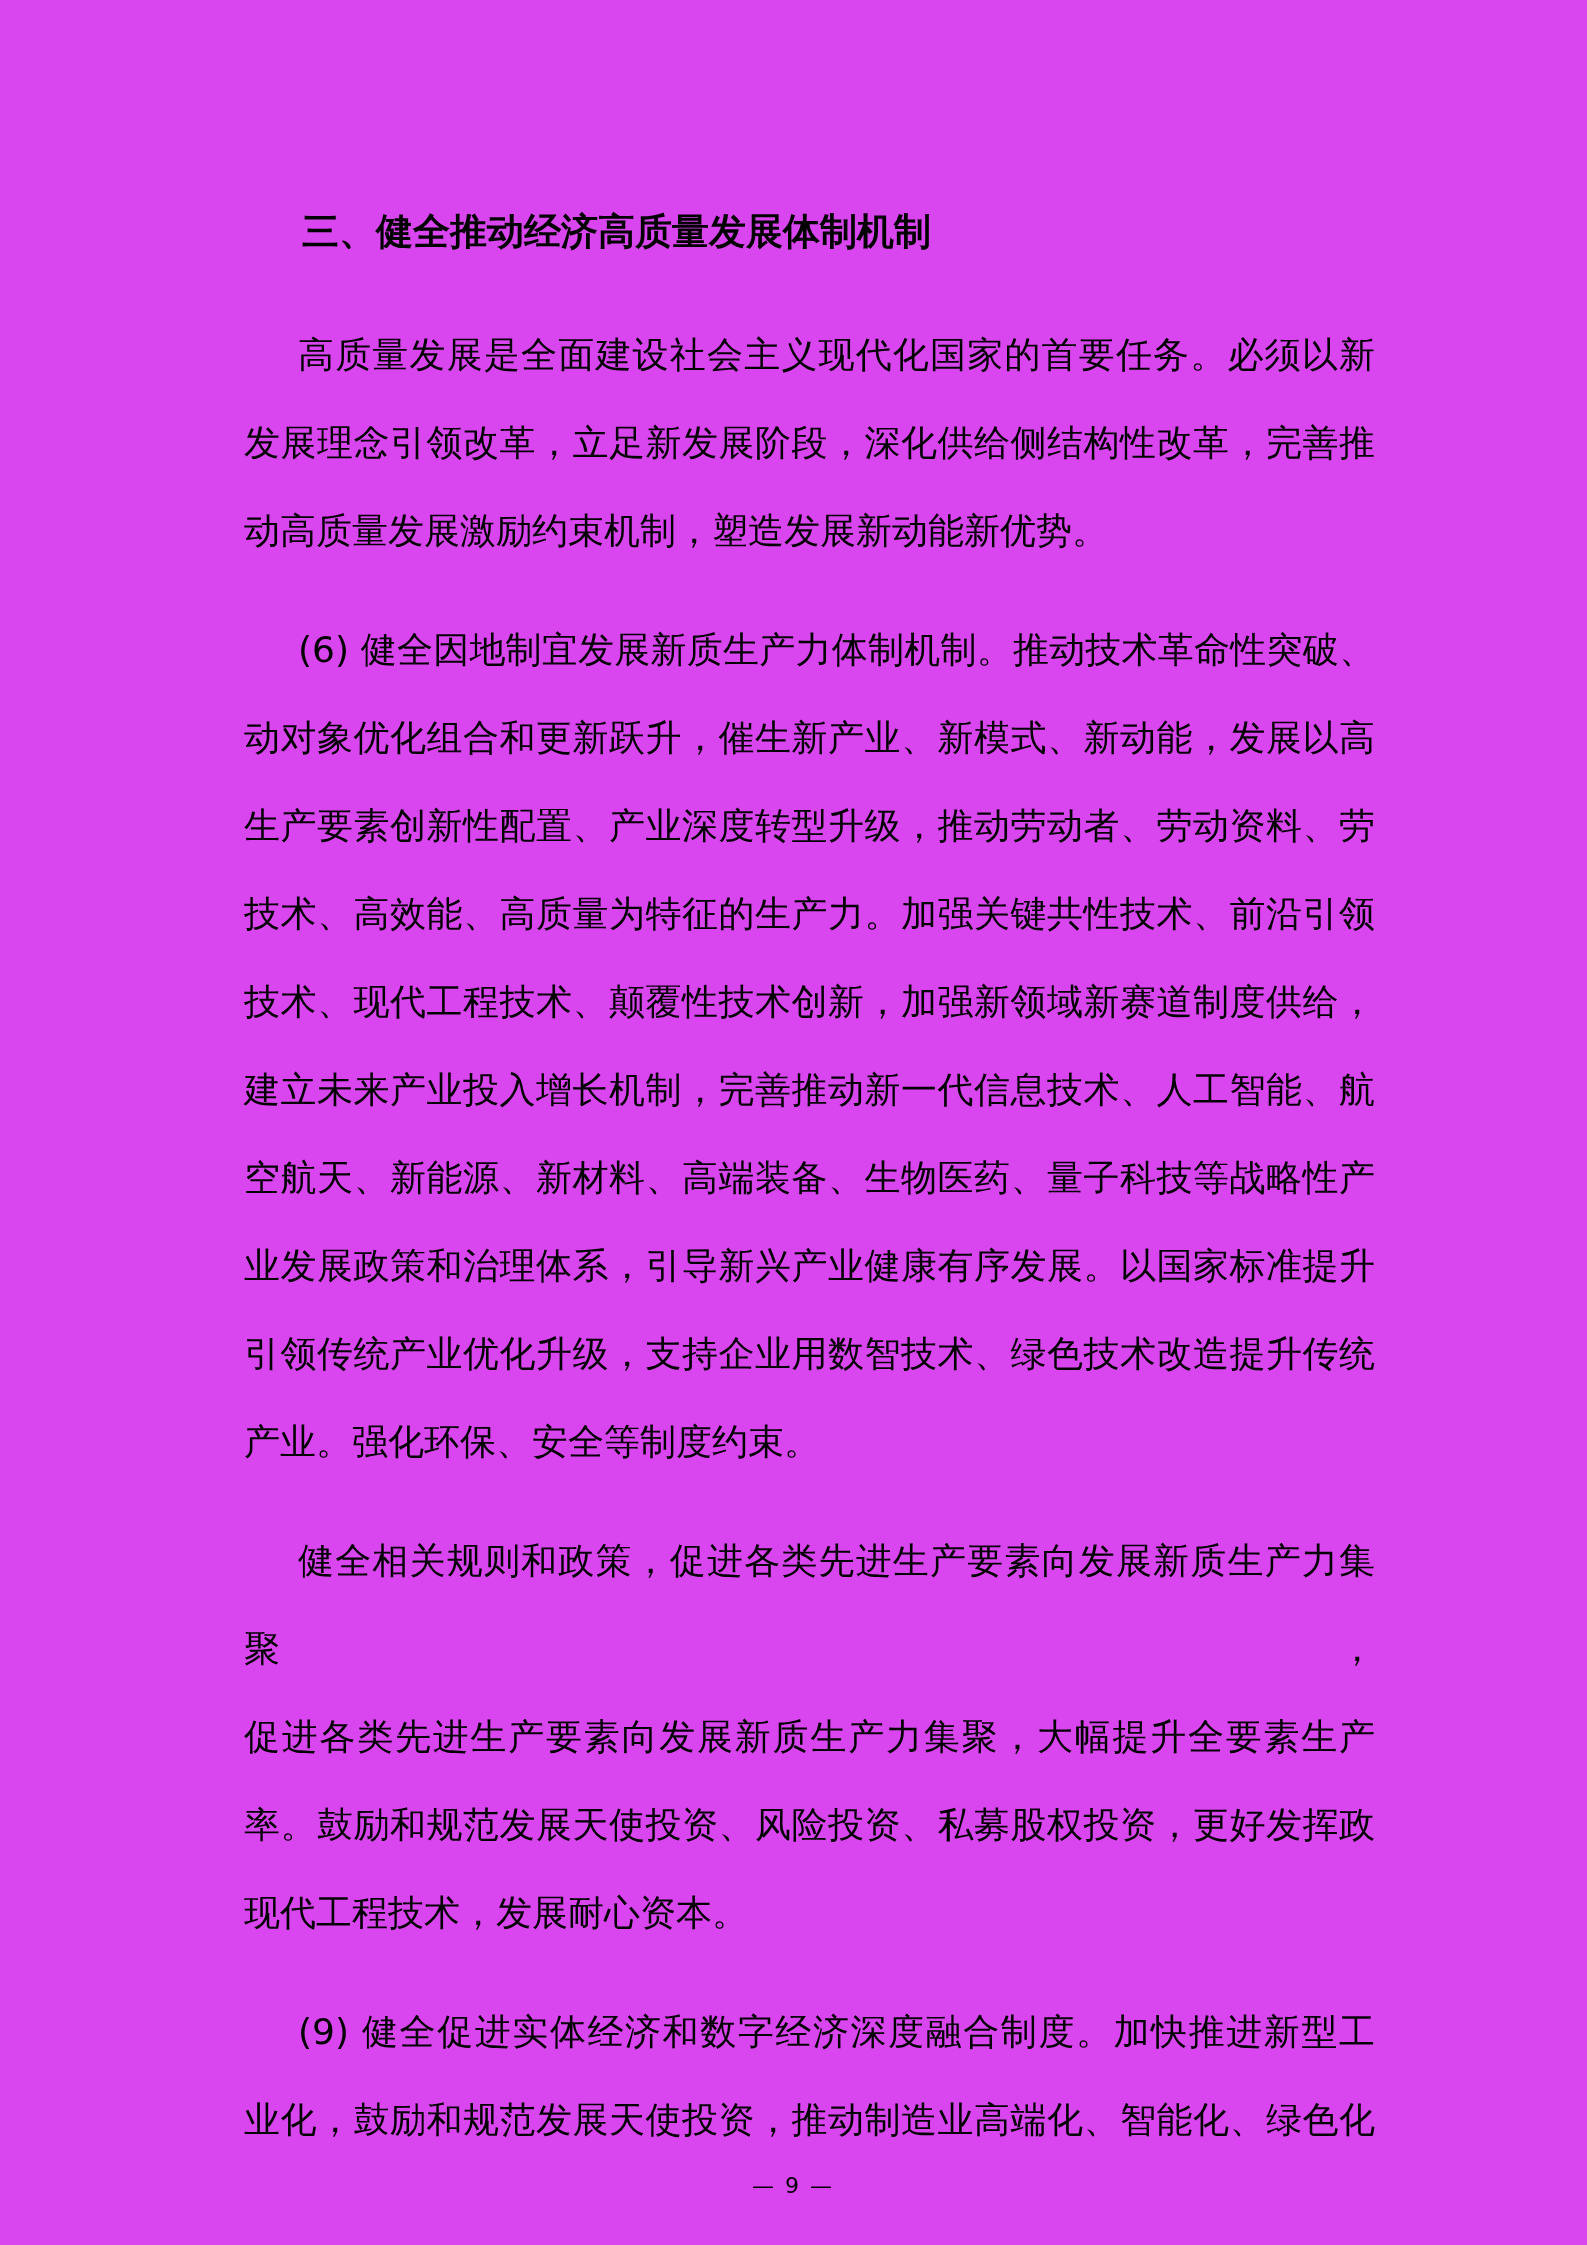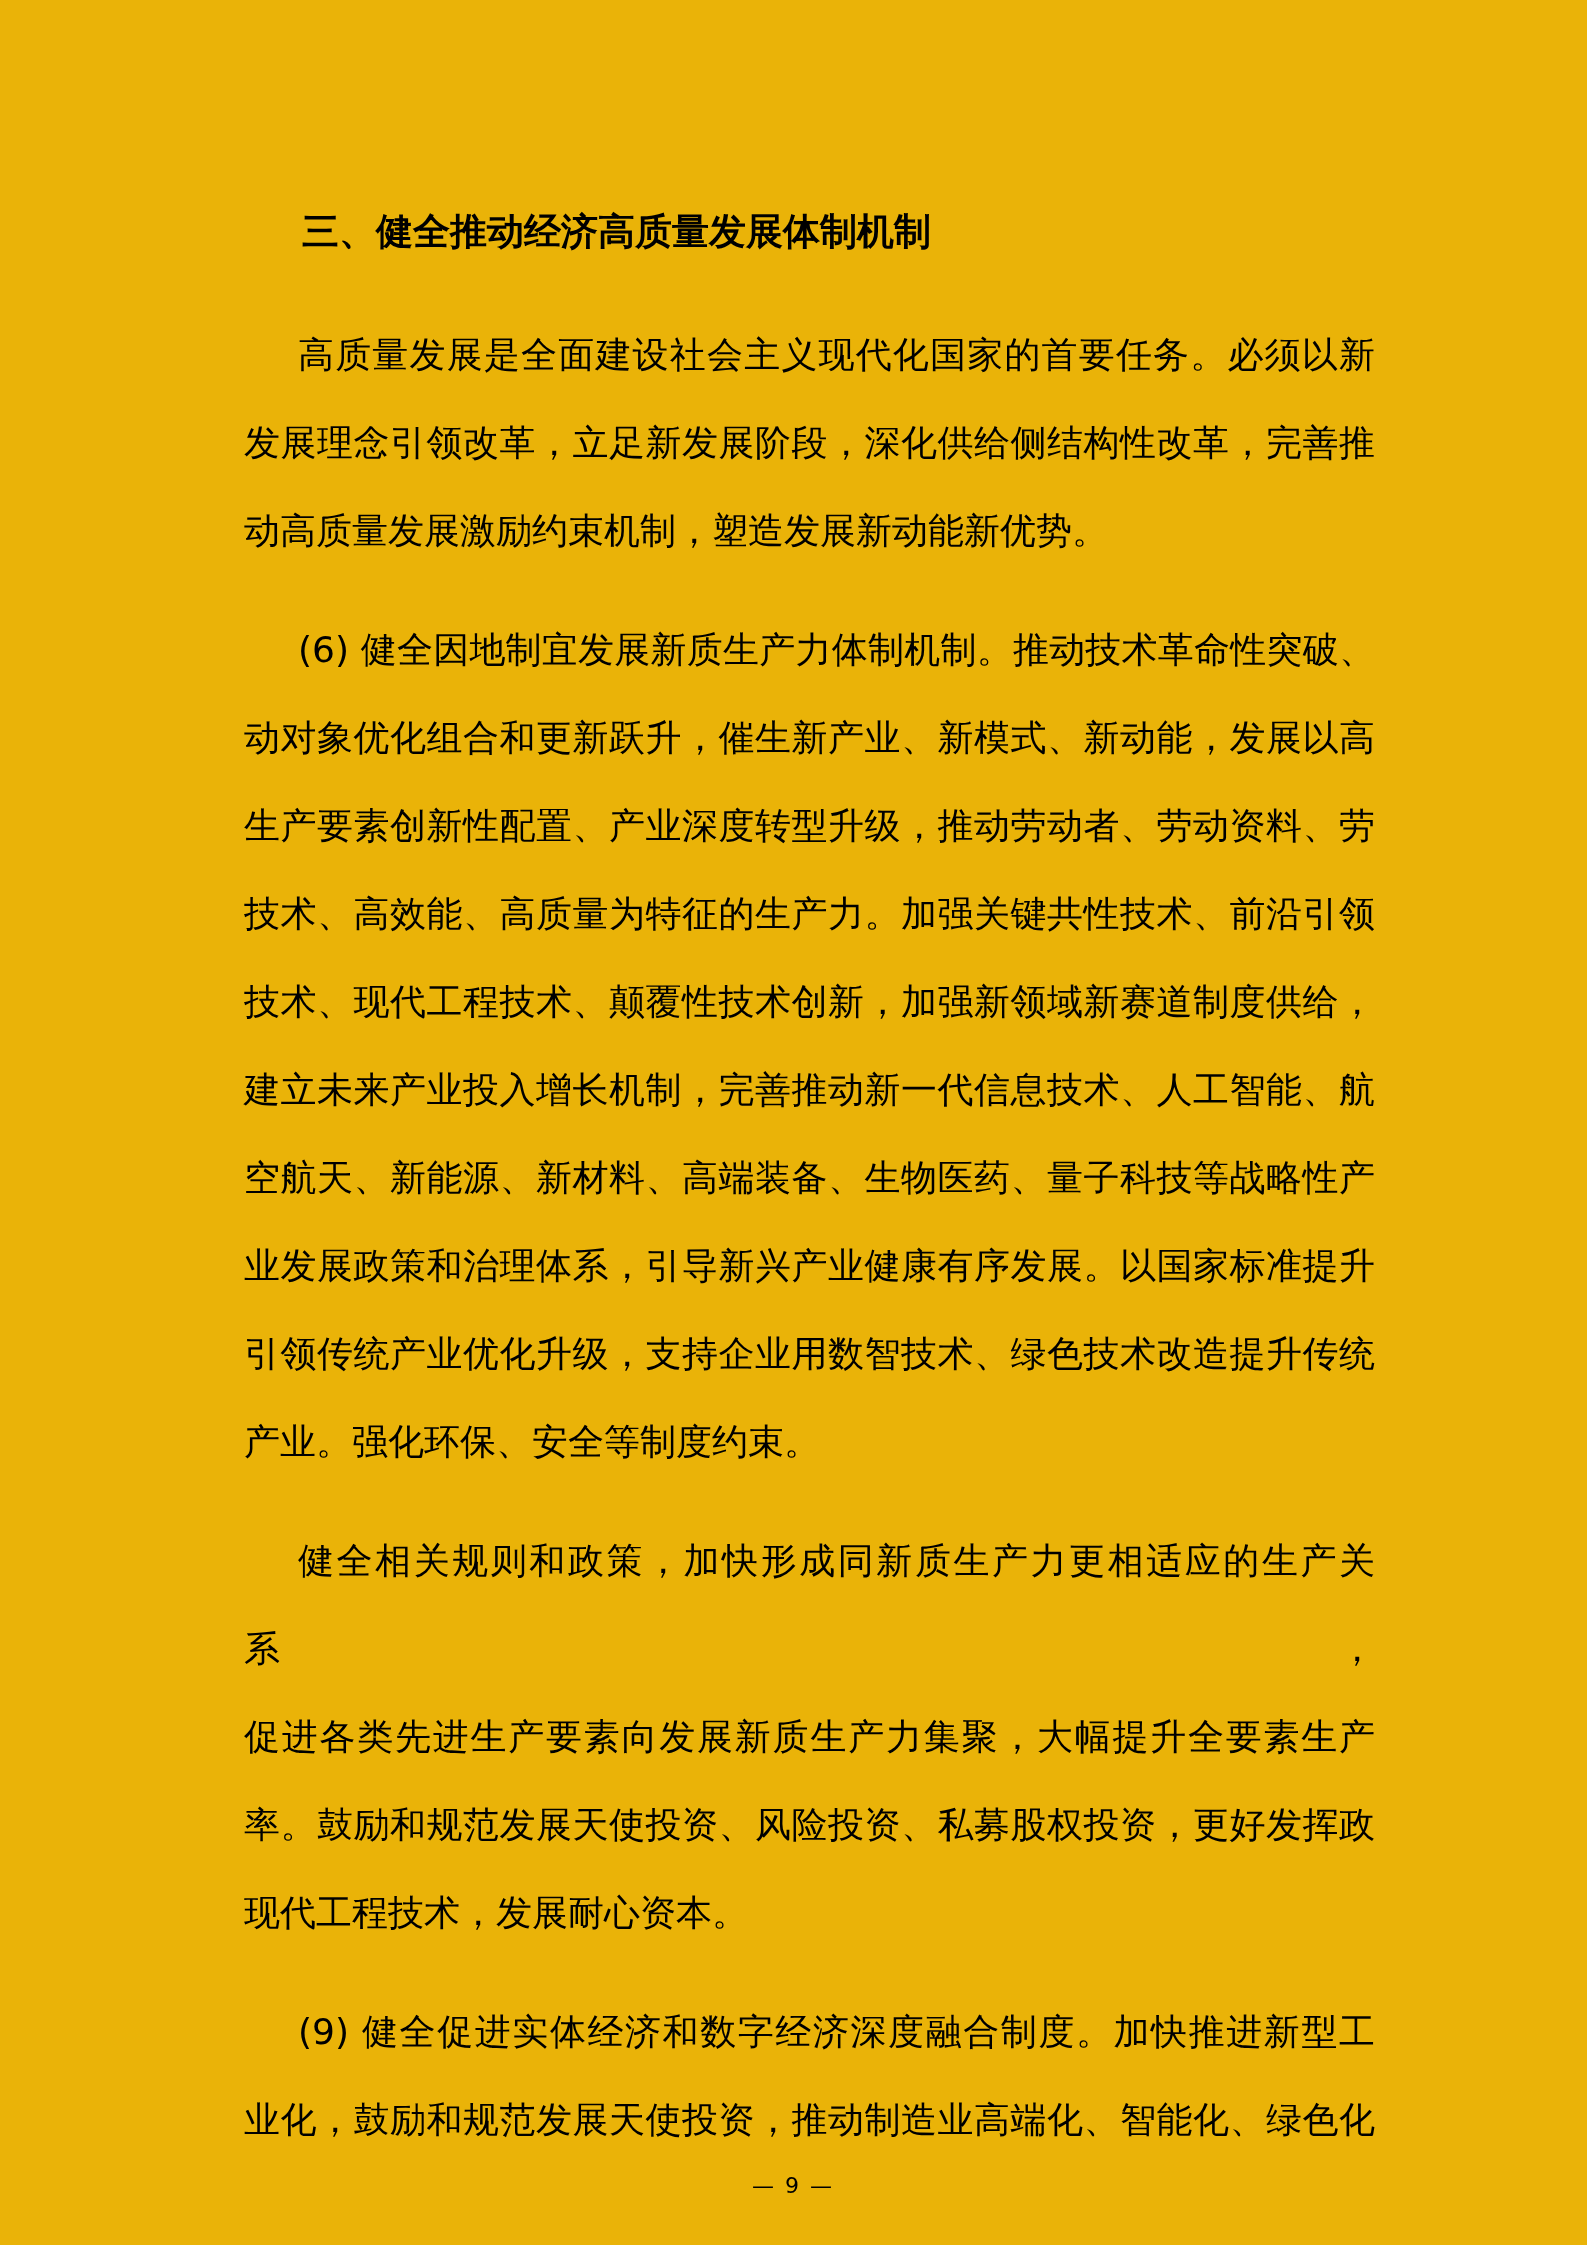--- a/index.html
+++ b/index.html
@@ -6,21 +6,21 @@
       margin: 0;
       padding: 0;
       background: #ffffff;
     }
     .page {
       position: relative;
       width: 1587px;
       height: 2245px;
       box-sizing: border-box;
       padding: 208px 212px 0 244px;
-      background: #eab308;
+      background: #d946ef;
       color: #000000;
       font-family: "DejaVu Sans", sans-serif;
       overflow: hidden;
     }
     .heading {
       margin: 0;
       font-size: 37px;
       font-weight: 700;
       line-height: 48px;
       text-indent: 58px;
@@ -78,21 +78,21 @@
         <div class="line">生产要素创新性配置、产业深度转型升级，推动劳动者、劳动资料、劳</div>
         <div class="line">技术、高效能、高质量为特征的生产力。加强关键共性技术、前沿引领</div>
         <div class="line">技术、现代工程技术、颠覆性技术创新，加强新领域新赛道制度供给，</div>
         <div class="line">建立未来产业投入增长机制，完善推动新一代信息技术、人工智能、航</div>
         <div class="line">空航天、新能源、新材料、高端装备、生物医药、量子科技等战略性产</div>
         <div class="line">业发展政策和治理体系，引导新兴产业健康有序发展。以国家标准提升</div>
         <div class="line">引领传统产业优化升级，支持企业用数智技术、绿色技术改造提升传统</div>
         <div class="line">产业。强化环保、安全等制度约束。</div>
       </div>
       <div class="para">
-        <div class="line">健全相关规则和政策，加快形成同新质生产力更相适应的生产关系，</div>
+        <div class="line">健全相关规则和政策，促进各类先进生产要素向发展新质生产力集聚，</div>
         <div class="line">促进各类先进生产要素向发展新质生产力集聚，大幅提升全要素生产</div>
         <div class="line">率。鼓励和规范发展天使投资、风险投资、私募股权投资，更好发挥政</div>
         <div class="line">现代工程技术，发展耐心资本。</div>
       </div>
       <div class="para truncated">
         <div class="line">(9) 健全促进实体经济和数字经济深度融合制度。加快推进新型工</div>
         <div class="line">业化，鼓励和规范发展天使投资，推动制造业高端化、智能化、绿色化</div>
       </div>
     </div>
 

